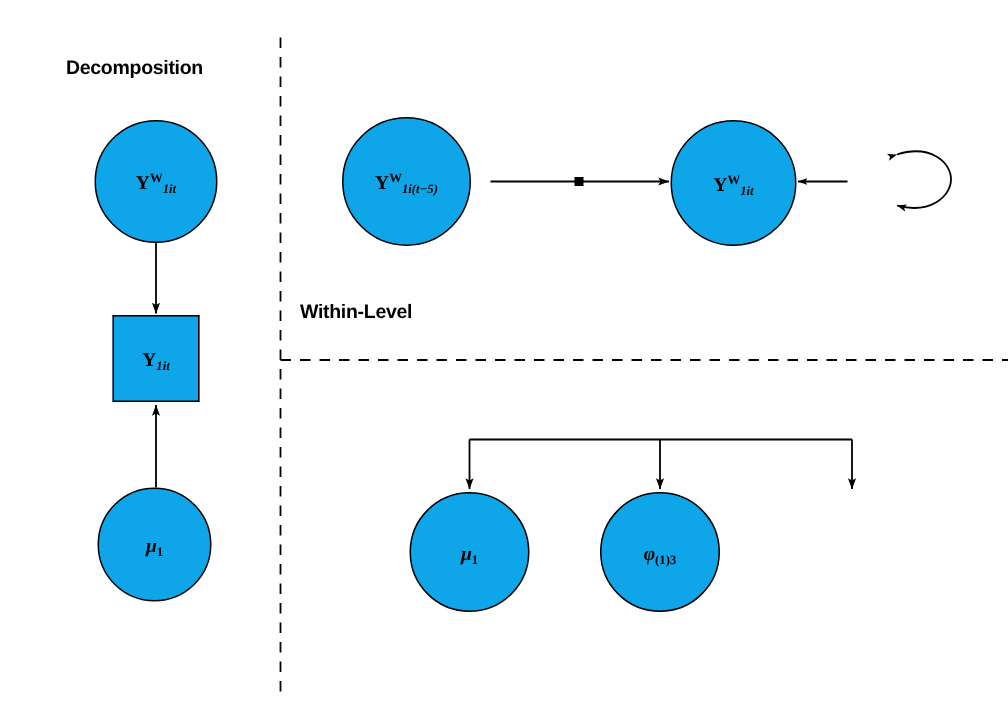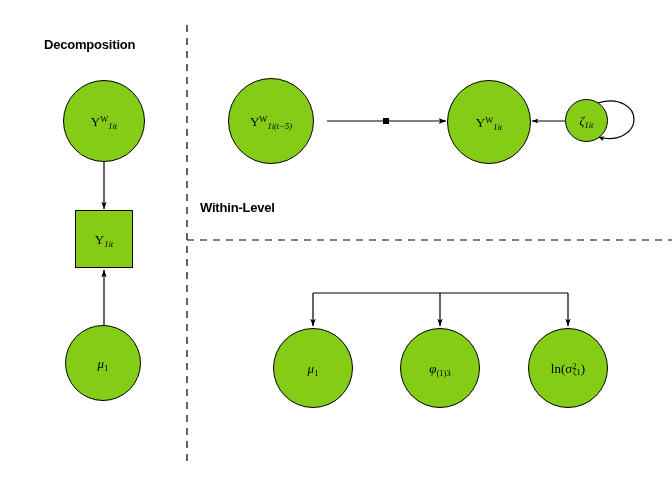--- a/index.html
+++ b/index.html
@@ -25,25 +25,26 @@
     white-space: nowrap;
     letter-spacing: -0.2px;
   }
   #title-decomposition { left: 24px;  top: 37px; }
   #title-within       { left: 180px; top: 200px; }
   #title-between      { left: 180px; top: 250px; }
 
   .node {
     position: absolute;
     border: 1.2px solid #000000;
-    background: #84cc16;
+    background: #0ea5e9;
     display: flex;
     align-items: center;
     justify-content: center;
     box-sizing: border-box;
+    font-weight: bold;
   }
   .node.circle { border-radius: 50%; }
   .node.square { border-radius: 0; }
 
   .lbl {
     font-family: "Liberation Serif", serif;
     font-size: 13px;
     color: #000000;
     line-height: 1;
     white-space: nowrap;
@@ -143,37 +144,27 @@
       <span>Y</span><sup>W</sup><sub class="it">1i(t−5)</sub>
     </span>
   </div>
 
   <div class="node circle" style="left:427px; top:80px; width:84px; height:84px;">
     <span class="lbl">
       <span>Y</span><sup>W</sup><sub class="it">1it</sub>
     </span>
   </div>
 
-  <div class="node circle" style="left:545px; top:99px; width:43px; height:43px;">
-    <span class="lbl" style="font-size:12px;">
-      <span class="it">ζ</span><sub class="it">1it</sub>
-    </span>
-  </div>
 
   <div class="node circle" style="left:253px; top:328px; width:80px; height:80px;">
     <span class="lbl">
       <span class="it">μ</span><sub>1</sub>
     </span>
   </div>
 
   <div class="node circle" style="left:380px; top:328px; width:80px; height:80px;">
     <span class="lbl">
       <span class="it">φ</span><sub>(1)3</sub>
     </span>
   </div>
 
-  <div class="node circle" style="left:508px; top:328px; width:80px; height:80px;">
-    <span class="lbl">
-      <span style="font-style:normal;">ln(σ</span><sup>2</sup><sub style="margin-left:-0.42em;">ζ1</sub><span>)</span>
-    </span>
-  </div>
 
 </div>
 
 </body></html>

